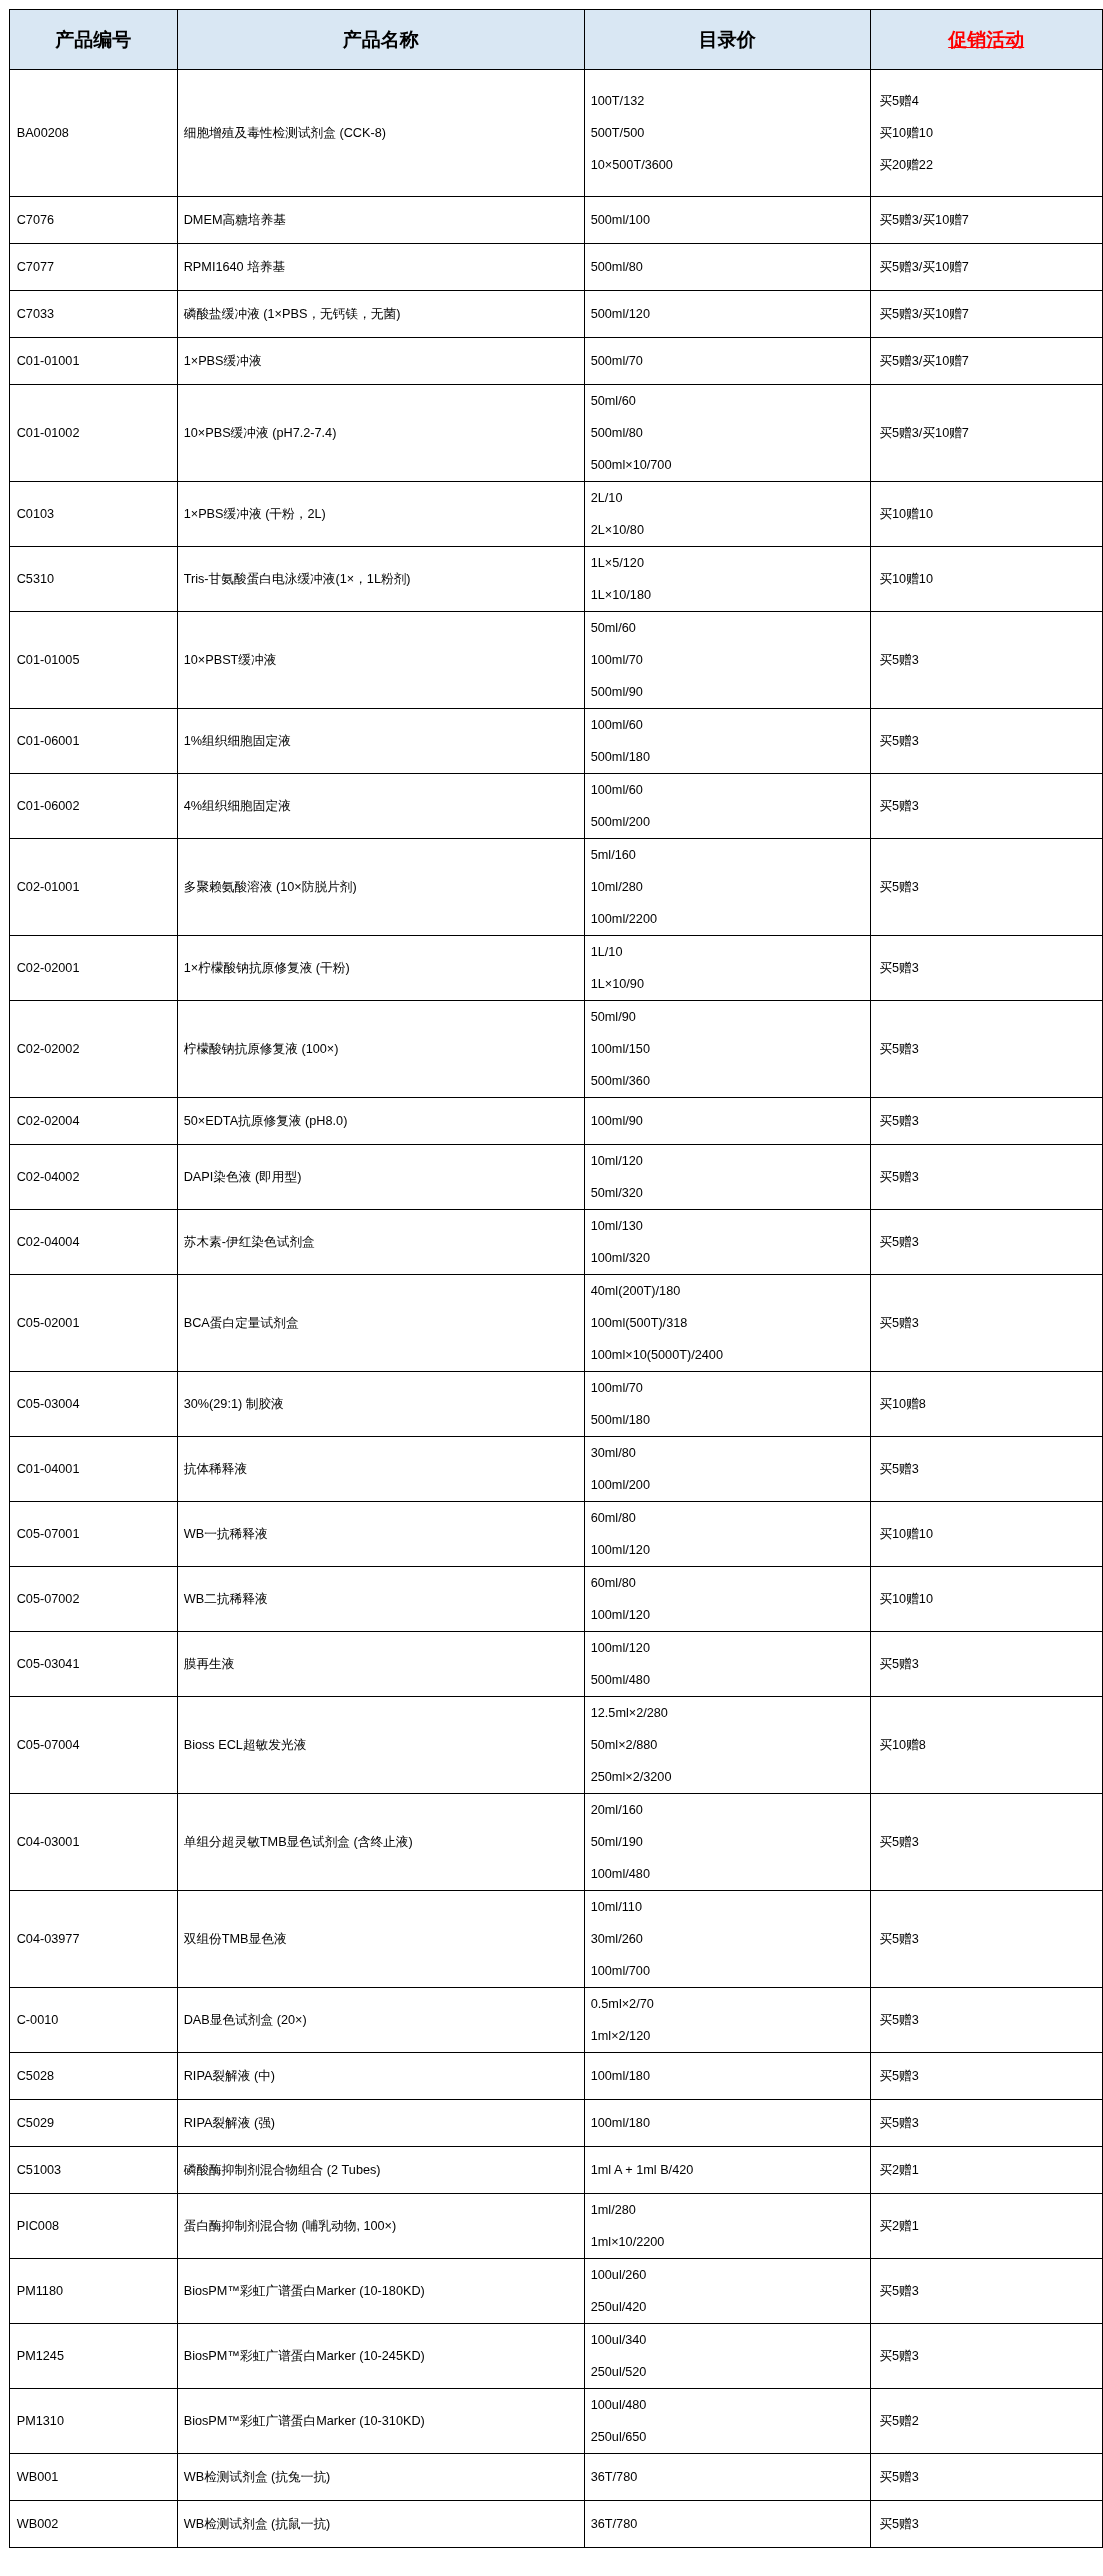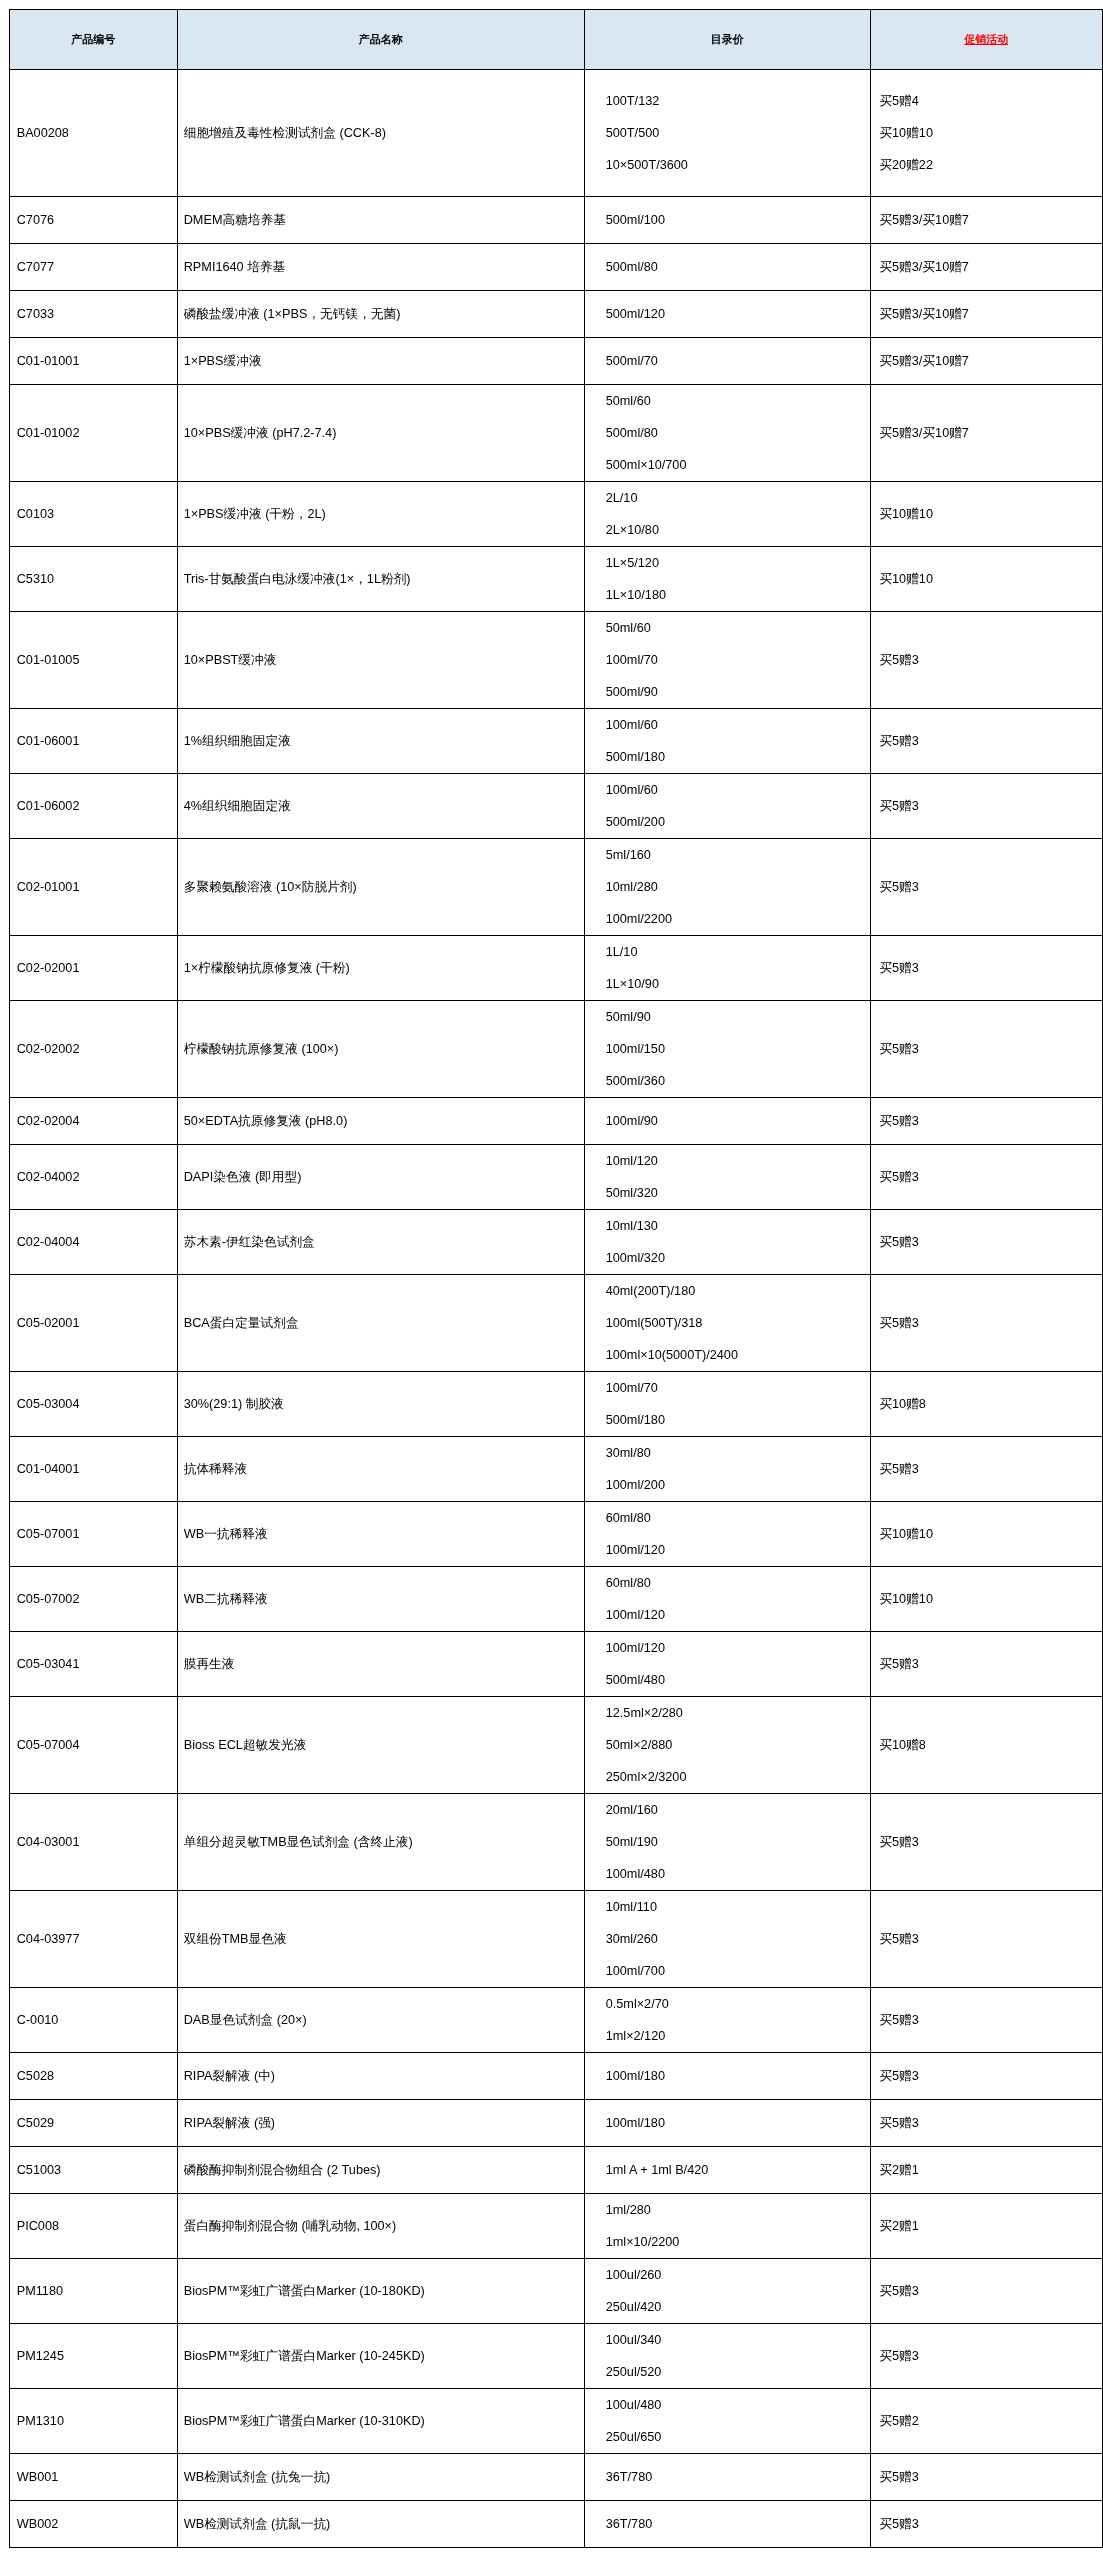--- a/index.html
+++ b/index.html
@@ -24,39 +24,39 @@
   }
   .price-table th,
   .price-table td {
     border: 1.3px solid #000000;
     vertical-align: middle;
     overflow: hidden;
   }
   .price-table th {
     height: 59px;
     background: var(--header-bg, #d9e7f3);
-    font-size: 11px;
+    font-size: 19px;
     font-weight: bold;
     color: #000000;
     text-align: center;
     padding: 0;
   }
   .price-table th.promo-header {
     color: var(--promo-color, #ff0000);
     text-decoration: underline;
   }
   .price-table td {
     font-size: 12.7px;
     color: #000000;
     text-align: left;
     padding: 0;
   }
   .price-table td.code { padding-left: 7px; }
   .price-table td.name { padding-left: 6px; white-space: nowrap; }
-  .price-table td.price { padding-left: 21px; }
+  .price-table td.price { padding-left: 6px; }
   .price-table td.promo { padding-left: 8.7px; }
   .cell-line {
     line-height: 32px;
     white-space: nowrap;
   }
 </style>
 </head>
 <body>
 
 <div class="table-wrap">

